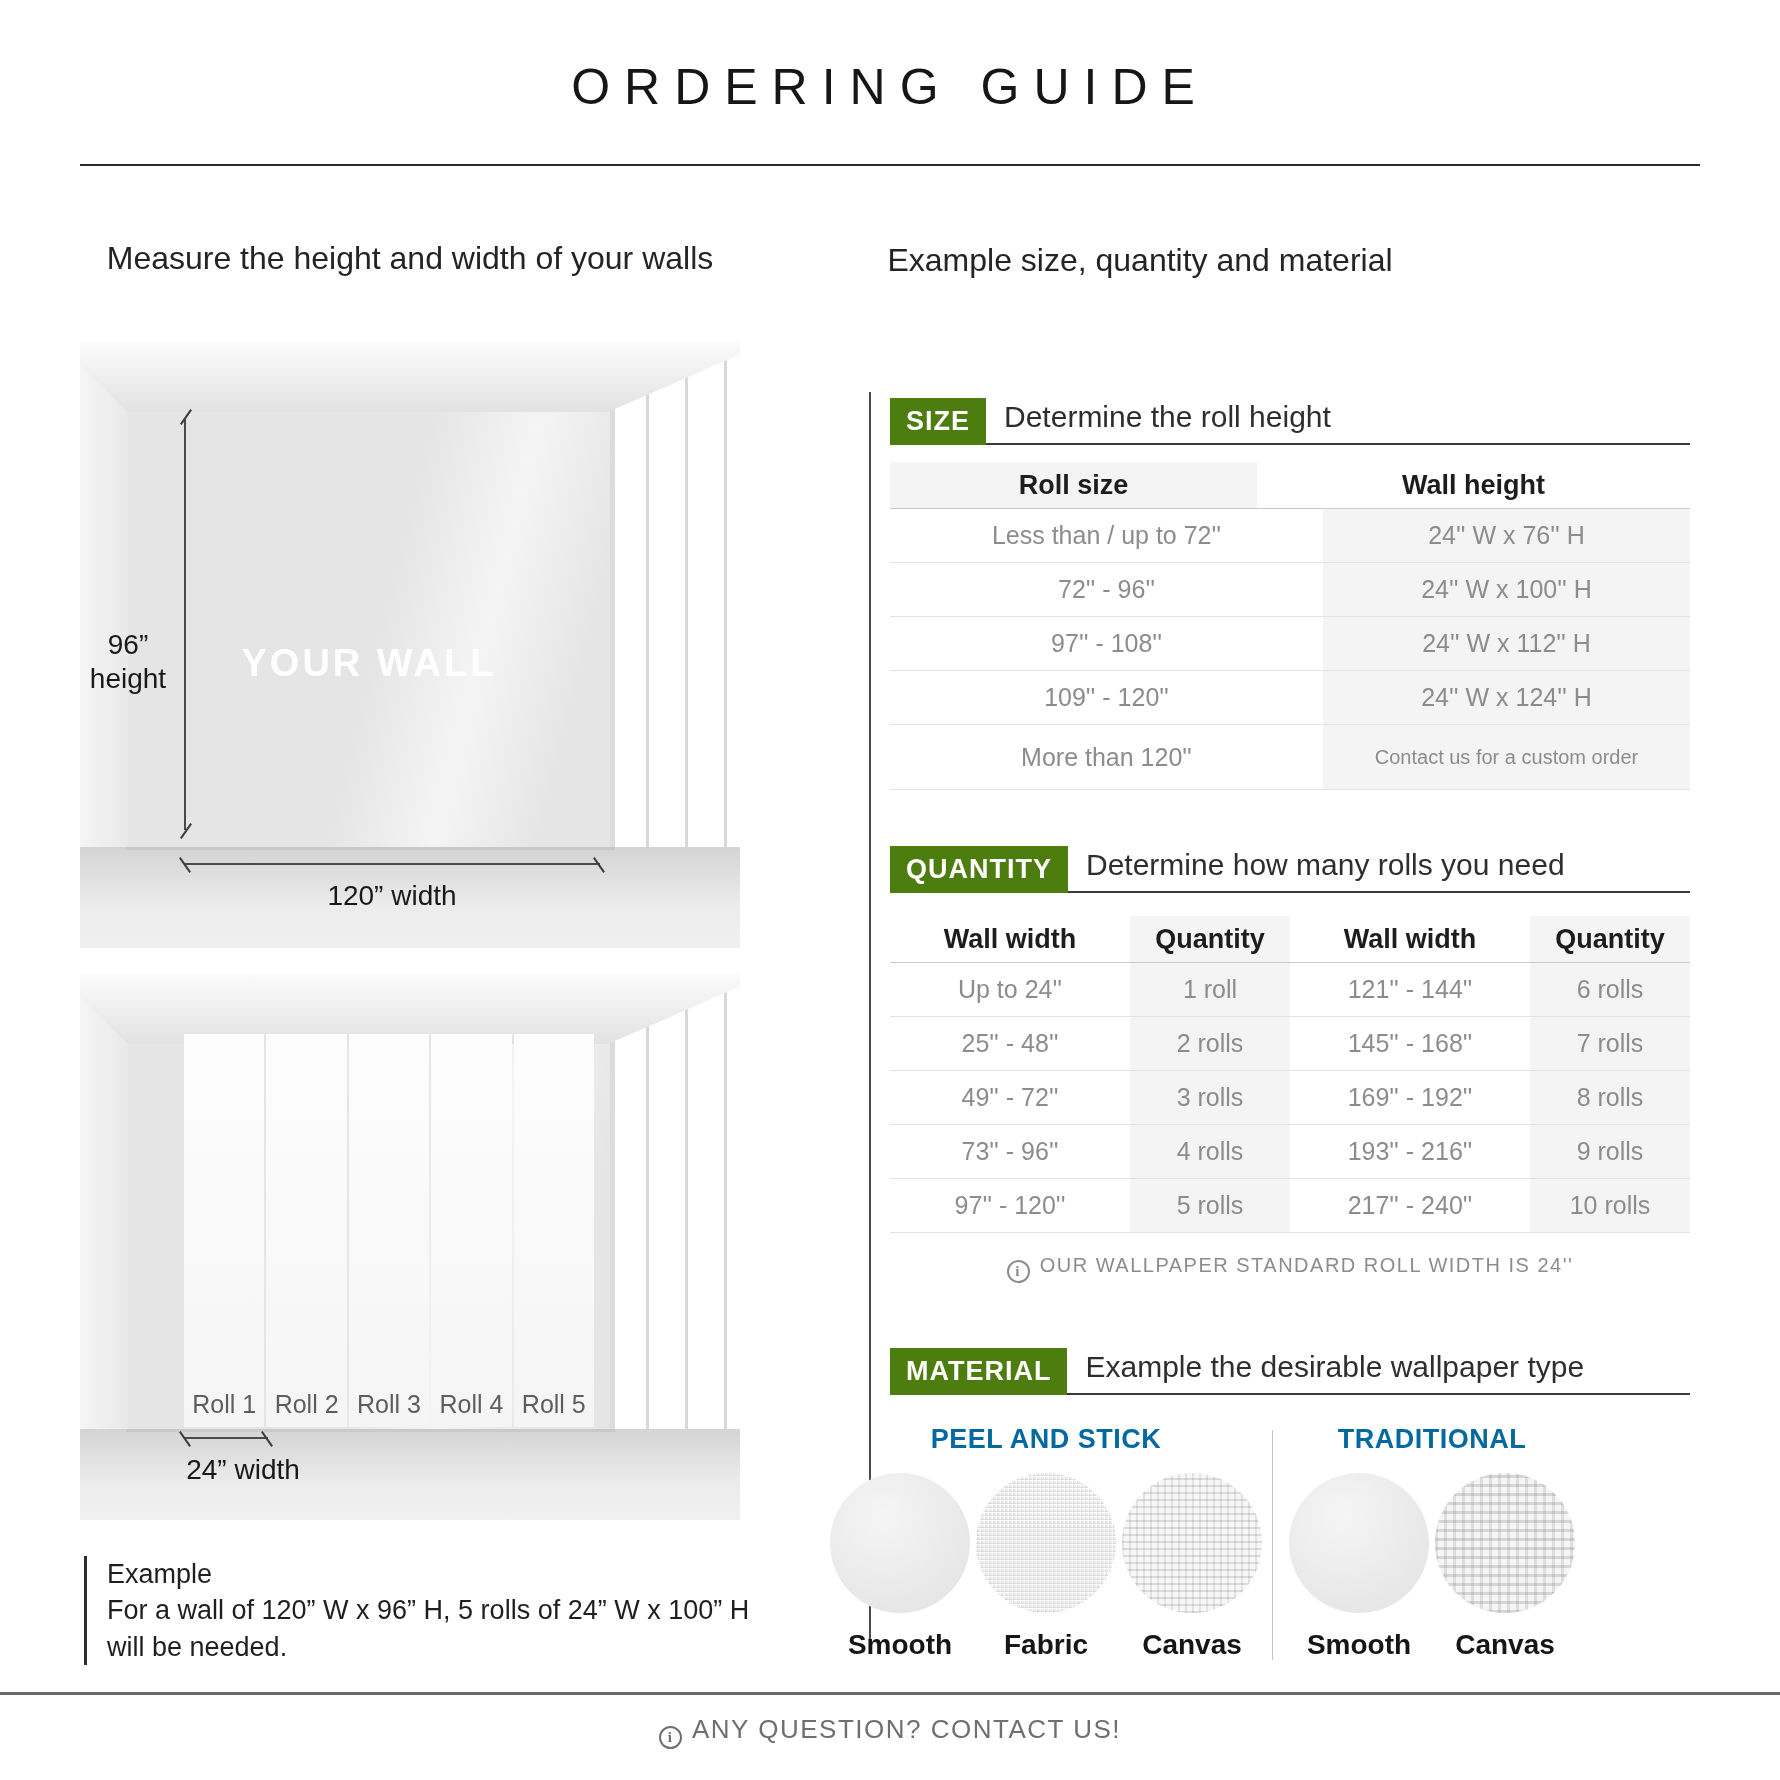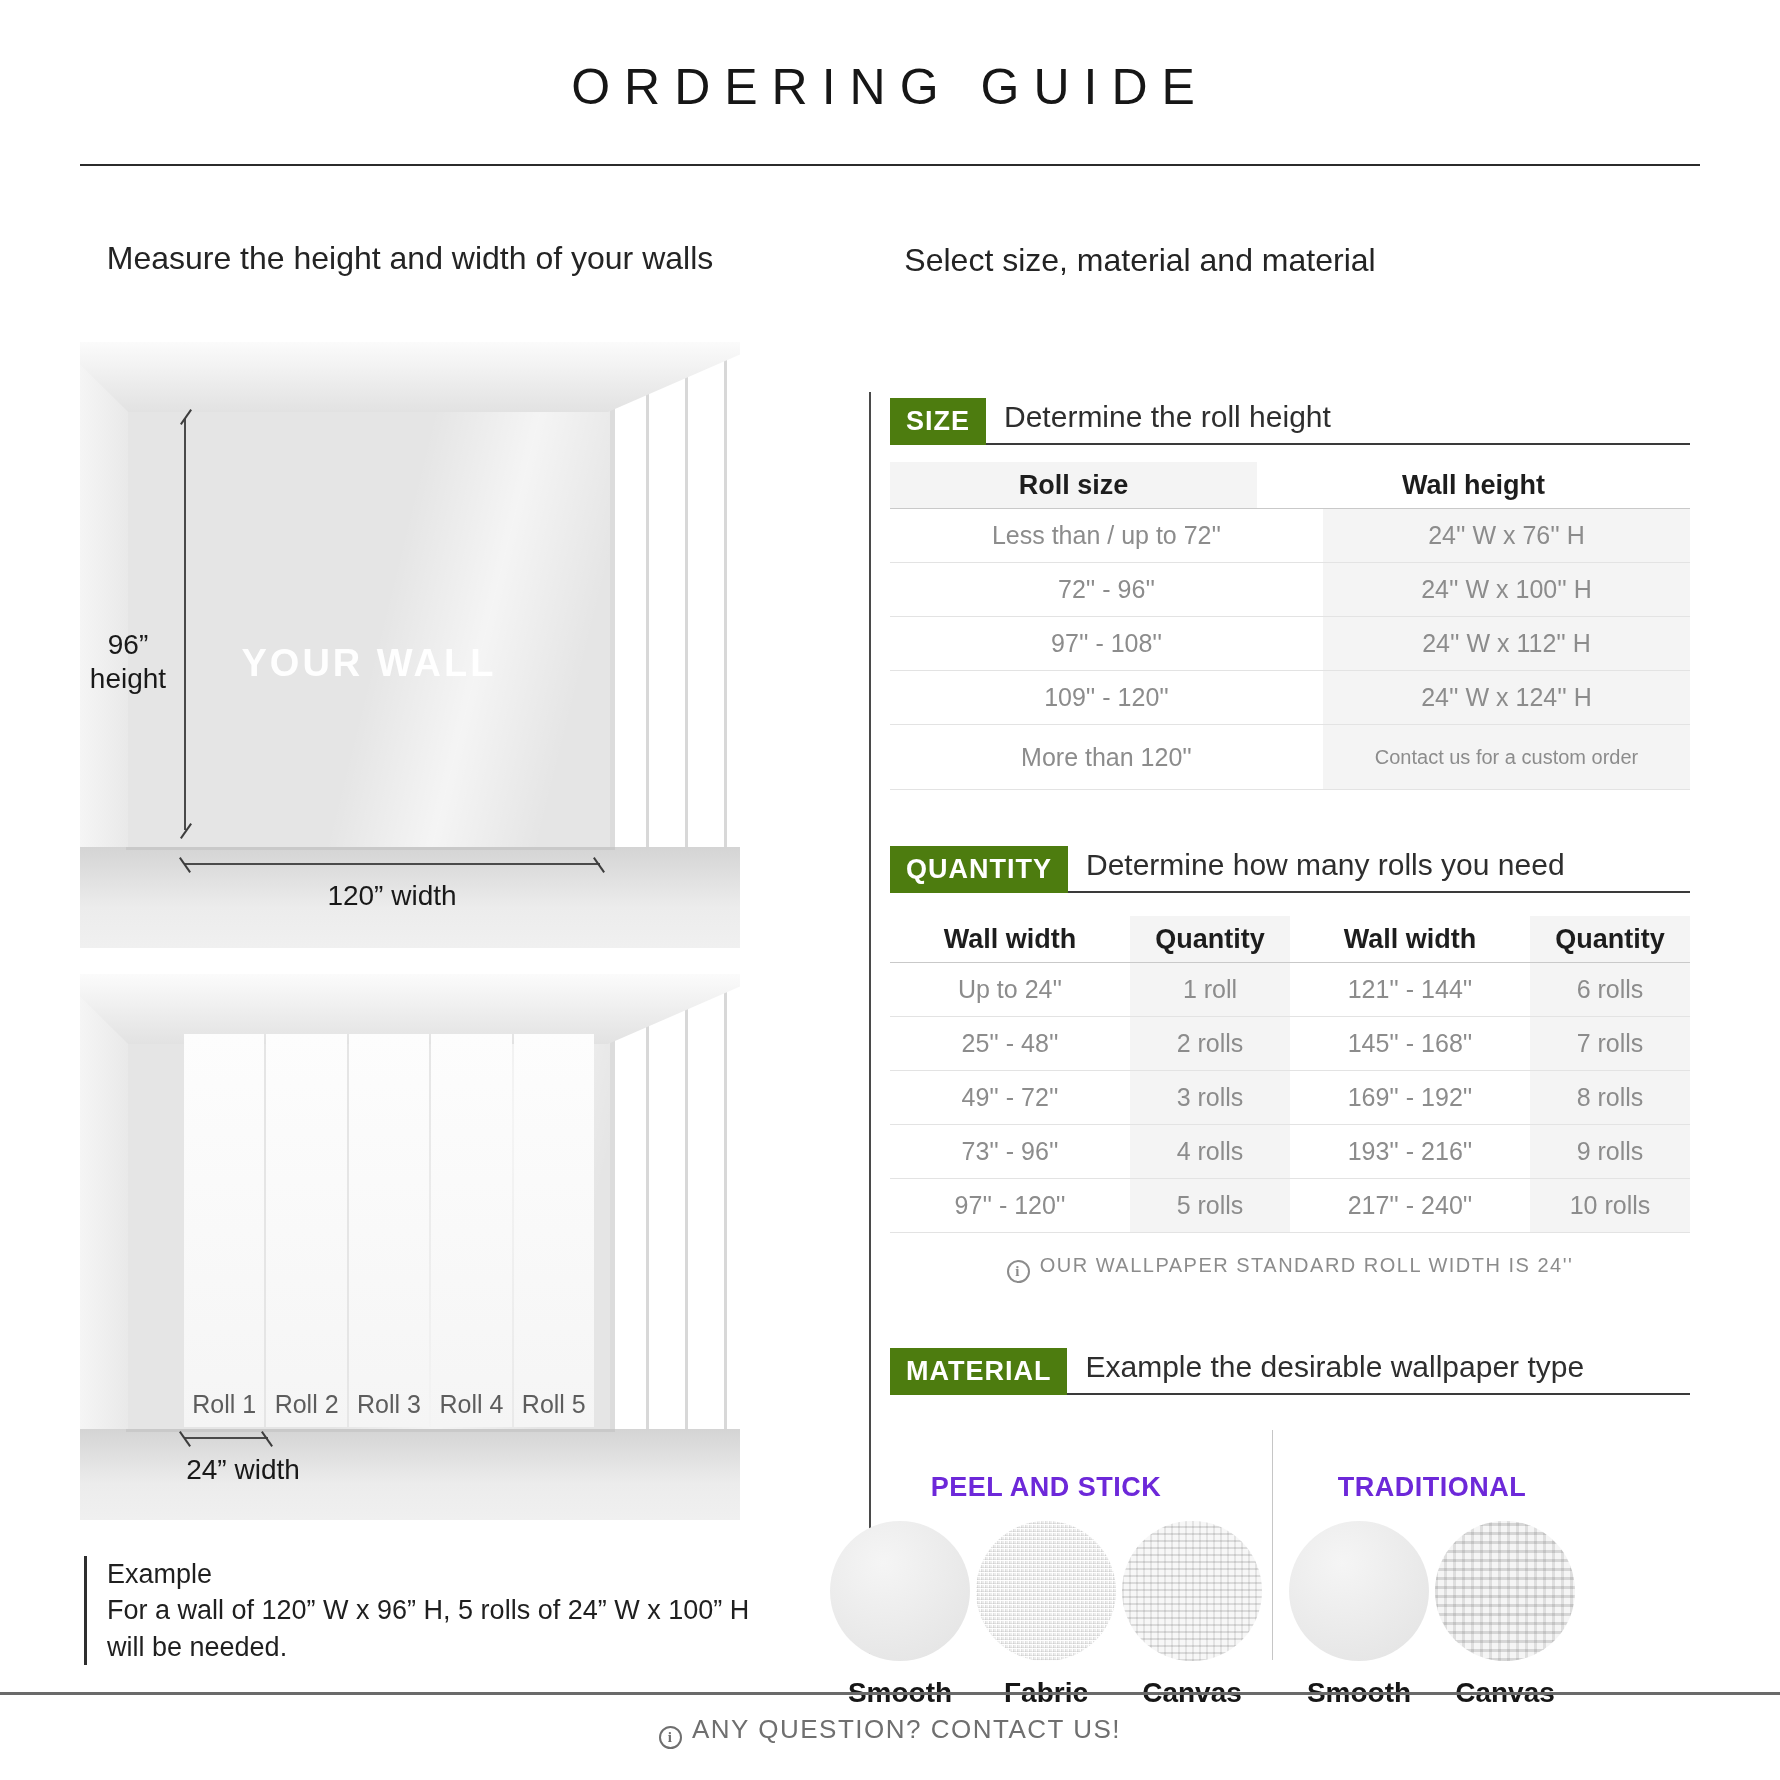--- a/index.html
+++ b/index.html
@@ -104,21 +104,21 @@
               border:2px solid currentColor;border-radius:50%;font-size:15px;font-weight:600;
               margin-right:10px;vertical-align:-4px;box-sizing:border-box;}
   .info-icon::before{content:"i";font-family:"Liberation Serif",serif;}
   .qty-note{top:1254px;left:890px;width:800px;text-align:center;font-size:20px;letter-spacing:1.5px;
               color:#8c8c8c;}
 
   
   .mat-group{top:1424px;display:flex;flex-direction:column;align-items:center;}
   .group-peel{left:828px;width:436px;}
   .group-trad{left:1286px;width:292px;}
-  .group-title{font-size:27px;font-weight:600;letter-spacing:.5px;color:#6d28d9;margin-top:48px;}
+  .group-title{font-size:27px;font-weight:600;letter-spacing:.5px;color:#0369a1;}
   .swatch-row{display:flex;gap:4px;margin-top:18px;}
   .swatch{display:flex;flex-direction:column;align-items:center;width:142px;}
   .circle{width:140px;height:140px;border-radius:50%;}
   .swatch-label{margin-top:16px;font-size:28px;font-weight:600;color:#161616;}
   .tex-smooth{background:radial-gradient(circle at 38% 30%,#f5f5f5,#e9e9e9 62%,#e2e2e2);}
   .tex-fabric{background-color:#ededed;
       background-image:repeating-linear-gradient(0deg,rgba(255,255,255,.95) 0 1px,rgba(120,120,120,.14) 1px 2px,transparent 2px 4px),
                        repeating-linear-gradient(90deg,rgba(255,255,255,.95) 0 1px,rgba(120,120,120,.12) 1px 2px,transparent 2px 4px);}
   .tex-canvas{background-color:#f7f7f7;
       background-image:repeating-linear-gradient(0deg,rgba(90,90,90,.18) 0 2px,transparent 2px 7px),
@@ -135,21 +135,21 @@
 </style>
 </head>
 <body>
 
 <div id="canvas">
 
   <div class="abs page-title">ORDERING GUIDE</div>
   <div class="abs title-rule"></div>
 
   <div class="abs col-heading left-heading">Measure the height and width of your walls</div>
-  <div class="abs col-heading right-heading">Select size, material and material</div>
+  <div class="abs col-heading right-heading">Example size, quantity and material</div>
 
   <div class="abs col-divider"></div>
 
   <div class="abs room room1">
     <div class="r-leftwall"></div>
     <div class="r-window"></div>
     <div class="r-wall"></div>
     <div class="r-ceiling"></div>
     <div class="r-floor"></div>
     <div class="abs measure-v"></div>

